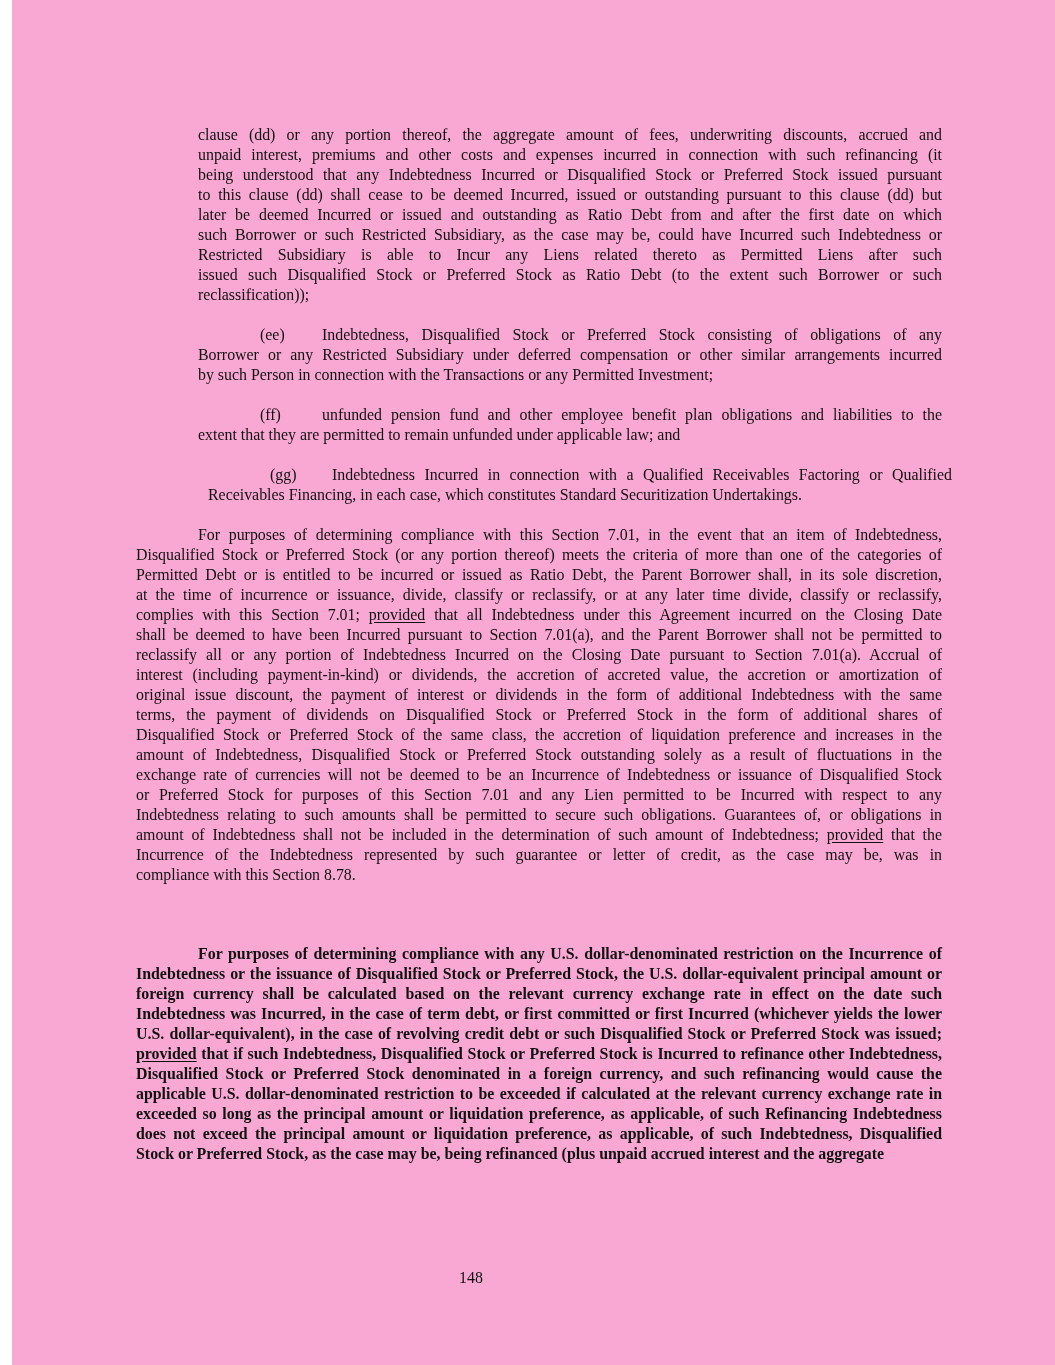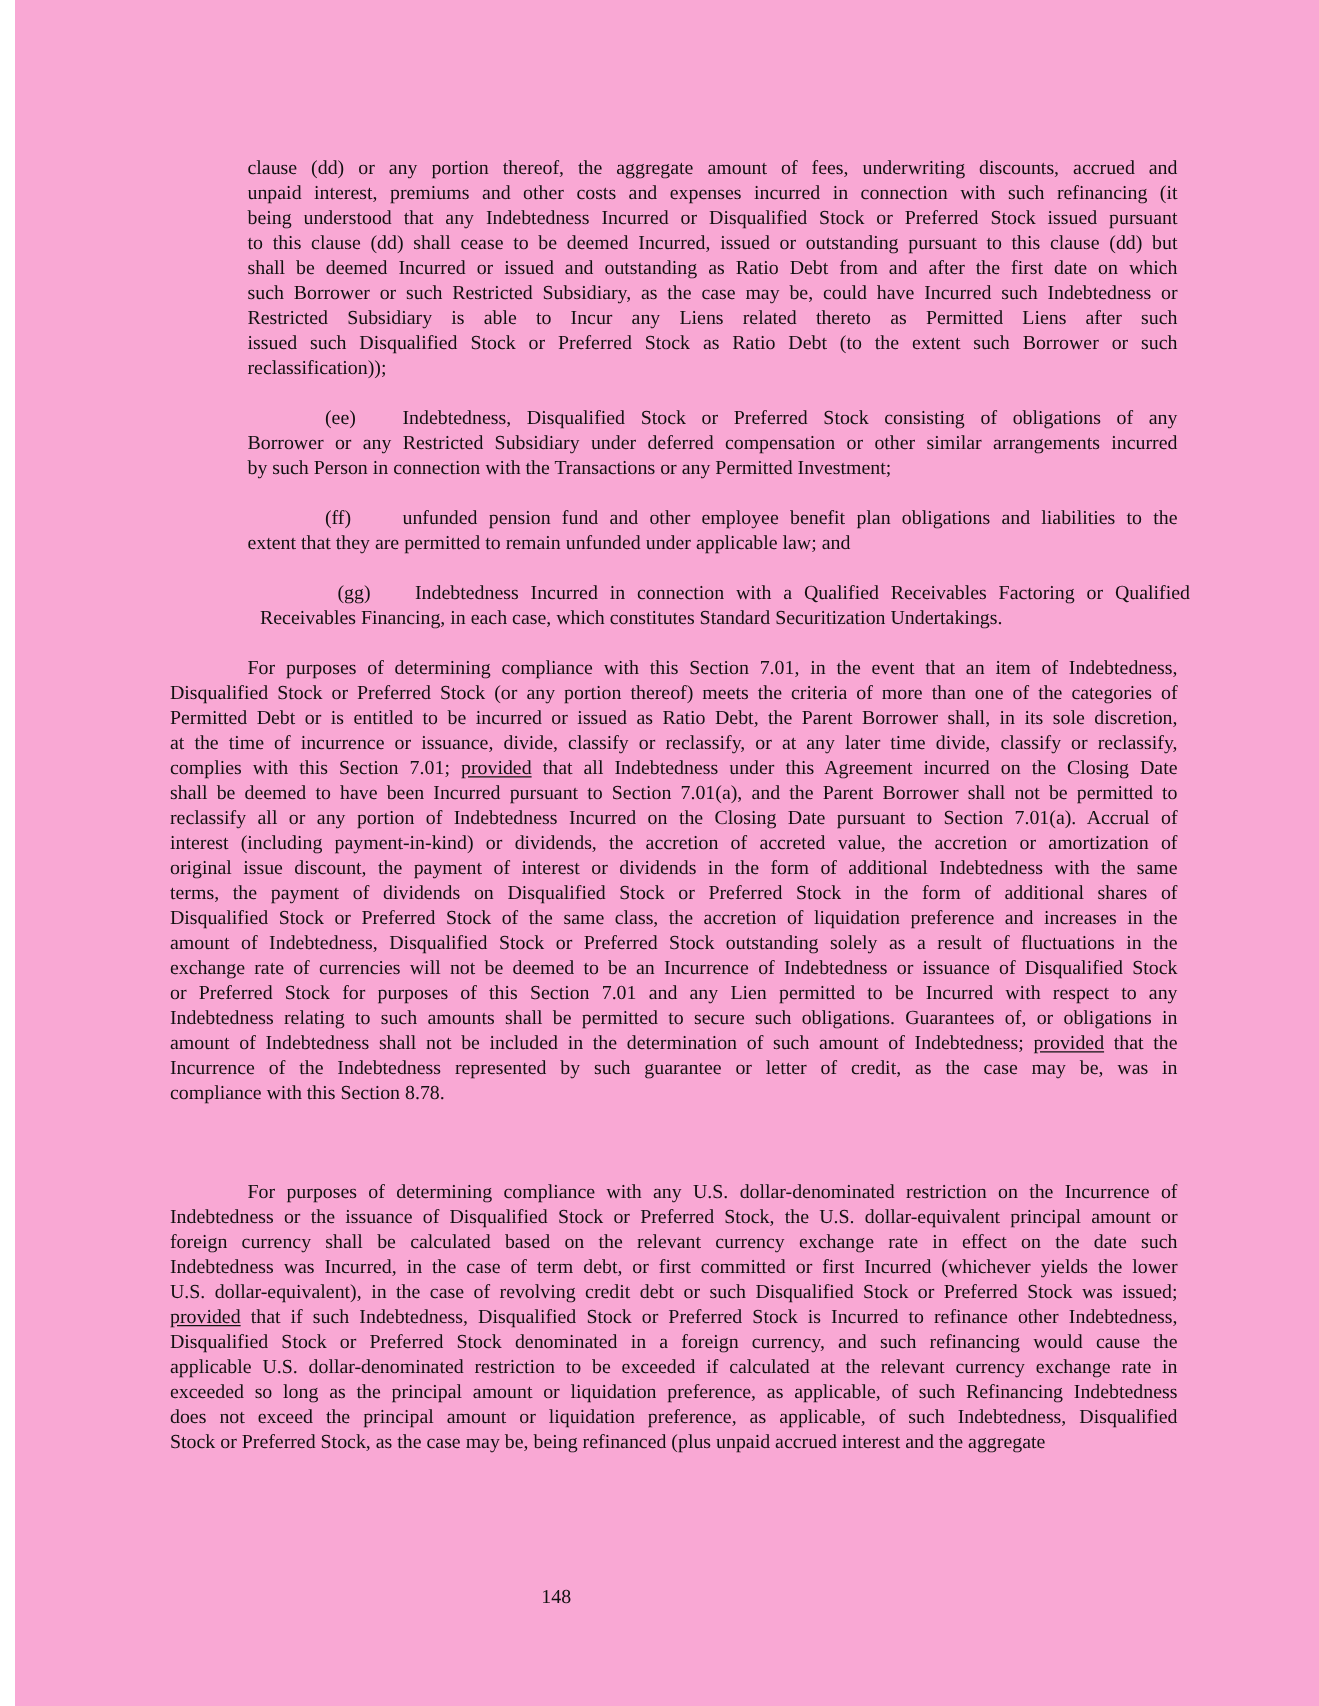--- a/index.html
+++ b/index.html
@@ -8,33 +8,33 @@
     position: absolute; left: 12px; top: 0; width: 1055px; height: 1365px;
     background: #f9a8d4; color: #111111;
     font-family: "Liberation Serif", serif; font-size: 15.9px; line-height: 20px;
   }
   .para { position: absolute; text-align: justify; margin: 0; }
   .para .ln { display: block; height: 20px; white-space: nowrap; text-align-last: justify; text-align: justify; }
   .para .ln.last { text-align-last: left; }
   .u { text-decoration: underline; text-underline-offset: 2px; }
   .label { display: inline-block; width: 62px; }
   .indent { display: inline-block; width: 62px; }
-  .pagenum { position: absolute; left: 0; width: 866px; top: 1268px; text-align: center; font-size: 15.9px; }
+  .pagenum { position: absolute; left: 0; width: 866px; top: 1268px; text-align: center; font-size: 15.9px; padding-left: 26px; }
 </style>
 </head>
 <body>
 
 <div class="page">
 
   <div class="para" style="left:186px; top:125px; width:744px;">
       <span class="ln">clause (dd) or any portion thereof, the aggregate amount of fees, underwriting discounts, accrued and</span>
       <span class="ln">unpaid interest, premiums and other costs and expenses incurred in connection with such refinancing (it</span>
       <span class="ln">being understood that any Indebtedness Incurred or Disqualified Stock or Preferred Stock issued pursuant</span>
       <span class="ln">to this clause (dd) shall cease to be deemed Incurred, issued or outstanding pursuant to this clause (dd) but</span>
-      <span class="ln">shall be deemed Incurred or issued and outstanding as Ratio Debt from and after the first date on which</span>
+      <span class="ln">later be deemed Incurred or issued and outstanding as Ratio Debt from and after the first date on which</span>
       <span class="ln">such Borrower or such Restricted Subsidiary, as the case may be, could have Incurred such Indebtedness or</span>
       <span class="ln">Restricted Subsidiary is able to Incur any Liens related thereto as Permitted Liens after such</span>
       <span class="ln">issued such Disqualified Stock or Preferred Stock as Ratio Debt (to the extent such Borrower or such</span>
       <span class="ln last">reclassification));</span>
     </div>
 
   <div class="para" style="left:186px; top:325px; width:744px;">
       <span class="ln"><span class="indent"></span><span class="label">(ee)</span><span>Indebtedness, Disqualified Stock or Preferred Stock consisting of obligations of any</span></span>
       <span class="ln">Borrower or any Restricted Subsidiary under deferred compensation or other similar arrangements incurred</span>
       <span class="ln last">by such Person in connection with the Transactions or any Permitted Investment;</span>
@@ -64,21 +64,21 @@
       <span class="ln">Disqualified Stock or Preferred Stock of the same class, the accretion of liquidation preference and increases in the</span>
       <span class="ln">amount of Indebtedness, Disqualified Stock or Preferred Stock outstanding solely as a result of fluctuations in the</span>
       <span class="ln">exchange rate of currencies will not be deemed to be an Incurrence of Indebtedness or issuance of Disqualified Stock</span>
       <span class="ln">or Preferred Stock for purposes of this Section 7.01 and any Lien permitted to be Incurred with respect to any</span>
       <span class="ln">Indebtedness relating to such amounts shall be permitted to secure such obligations.  Guarantees of, or obligations in</span>
       <span class="ln">amount of Indebtedness shall not be included in the determination of such amount of Indebtedness; <span class="u">provided</span> that the</span>
       <span class="ln">Incurrence of the Indebtedness represented by such guarantee or letter of credit, as the case may be, was in</span>
       <span class="ln last">compliance with this Section 8.78.</span>
     </div>
 
-  <div class="para" style="left:124px; top:944px; width:806px;">
+  <div class="para" style="left:124px; top:944px; width:806px;font-weight:bold;">
       <span class="ln"><span class="indent"></span><span>For purposes of determining compliance with any U.S. dollar-denominated restriction on the Incurrence of</span></span>
       <span class="ln">Indebtedness or the issuance of Disqualified Stock or Preferred Stock, the U.S. dollar-equivalent principal amount or</span>
       <span class="ln">foreign currency shall be calculated based on the relevant currency exchange rate in effect on the date such</span>
       <span class="ln">Indebtedness was Incurred, in the case of term debt, or first committed or first Incurred (whichever yields the lower</span>
       <span class="ln">U.S. dollar-equivalent), in the case of revolving credit debt or such Disqualified Stock or Preferred Stock was issued;</span>
       <span class="ln"><span class="u">provided</span> that if such Indebtedness, Disqualified Stock or Preferred Stock is Incurred to refinance other Indebtedness,</span>
       <span class="ln">Disqualified Stock or Preferred Stock denominated in a foreign currency, and such refinancing would cause the</span>
       <span class="ln">applicable U.S. dollar-denominated restriction to be exceeded if calculated at the relevant currency exchange rate in</span>
       <span class="ln">exceeded so long as the principal amount or liquidation preference, as applicable, of such Refinancing Indebtedness</span>
       <span class="ln">does not exceed the principal amount or liquidation preference, as applicable, of such Indebtedness, Disqualified</span>

